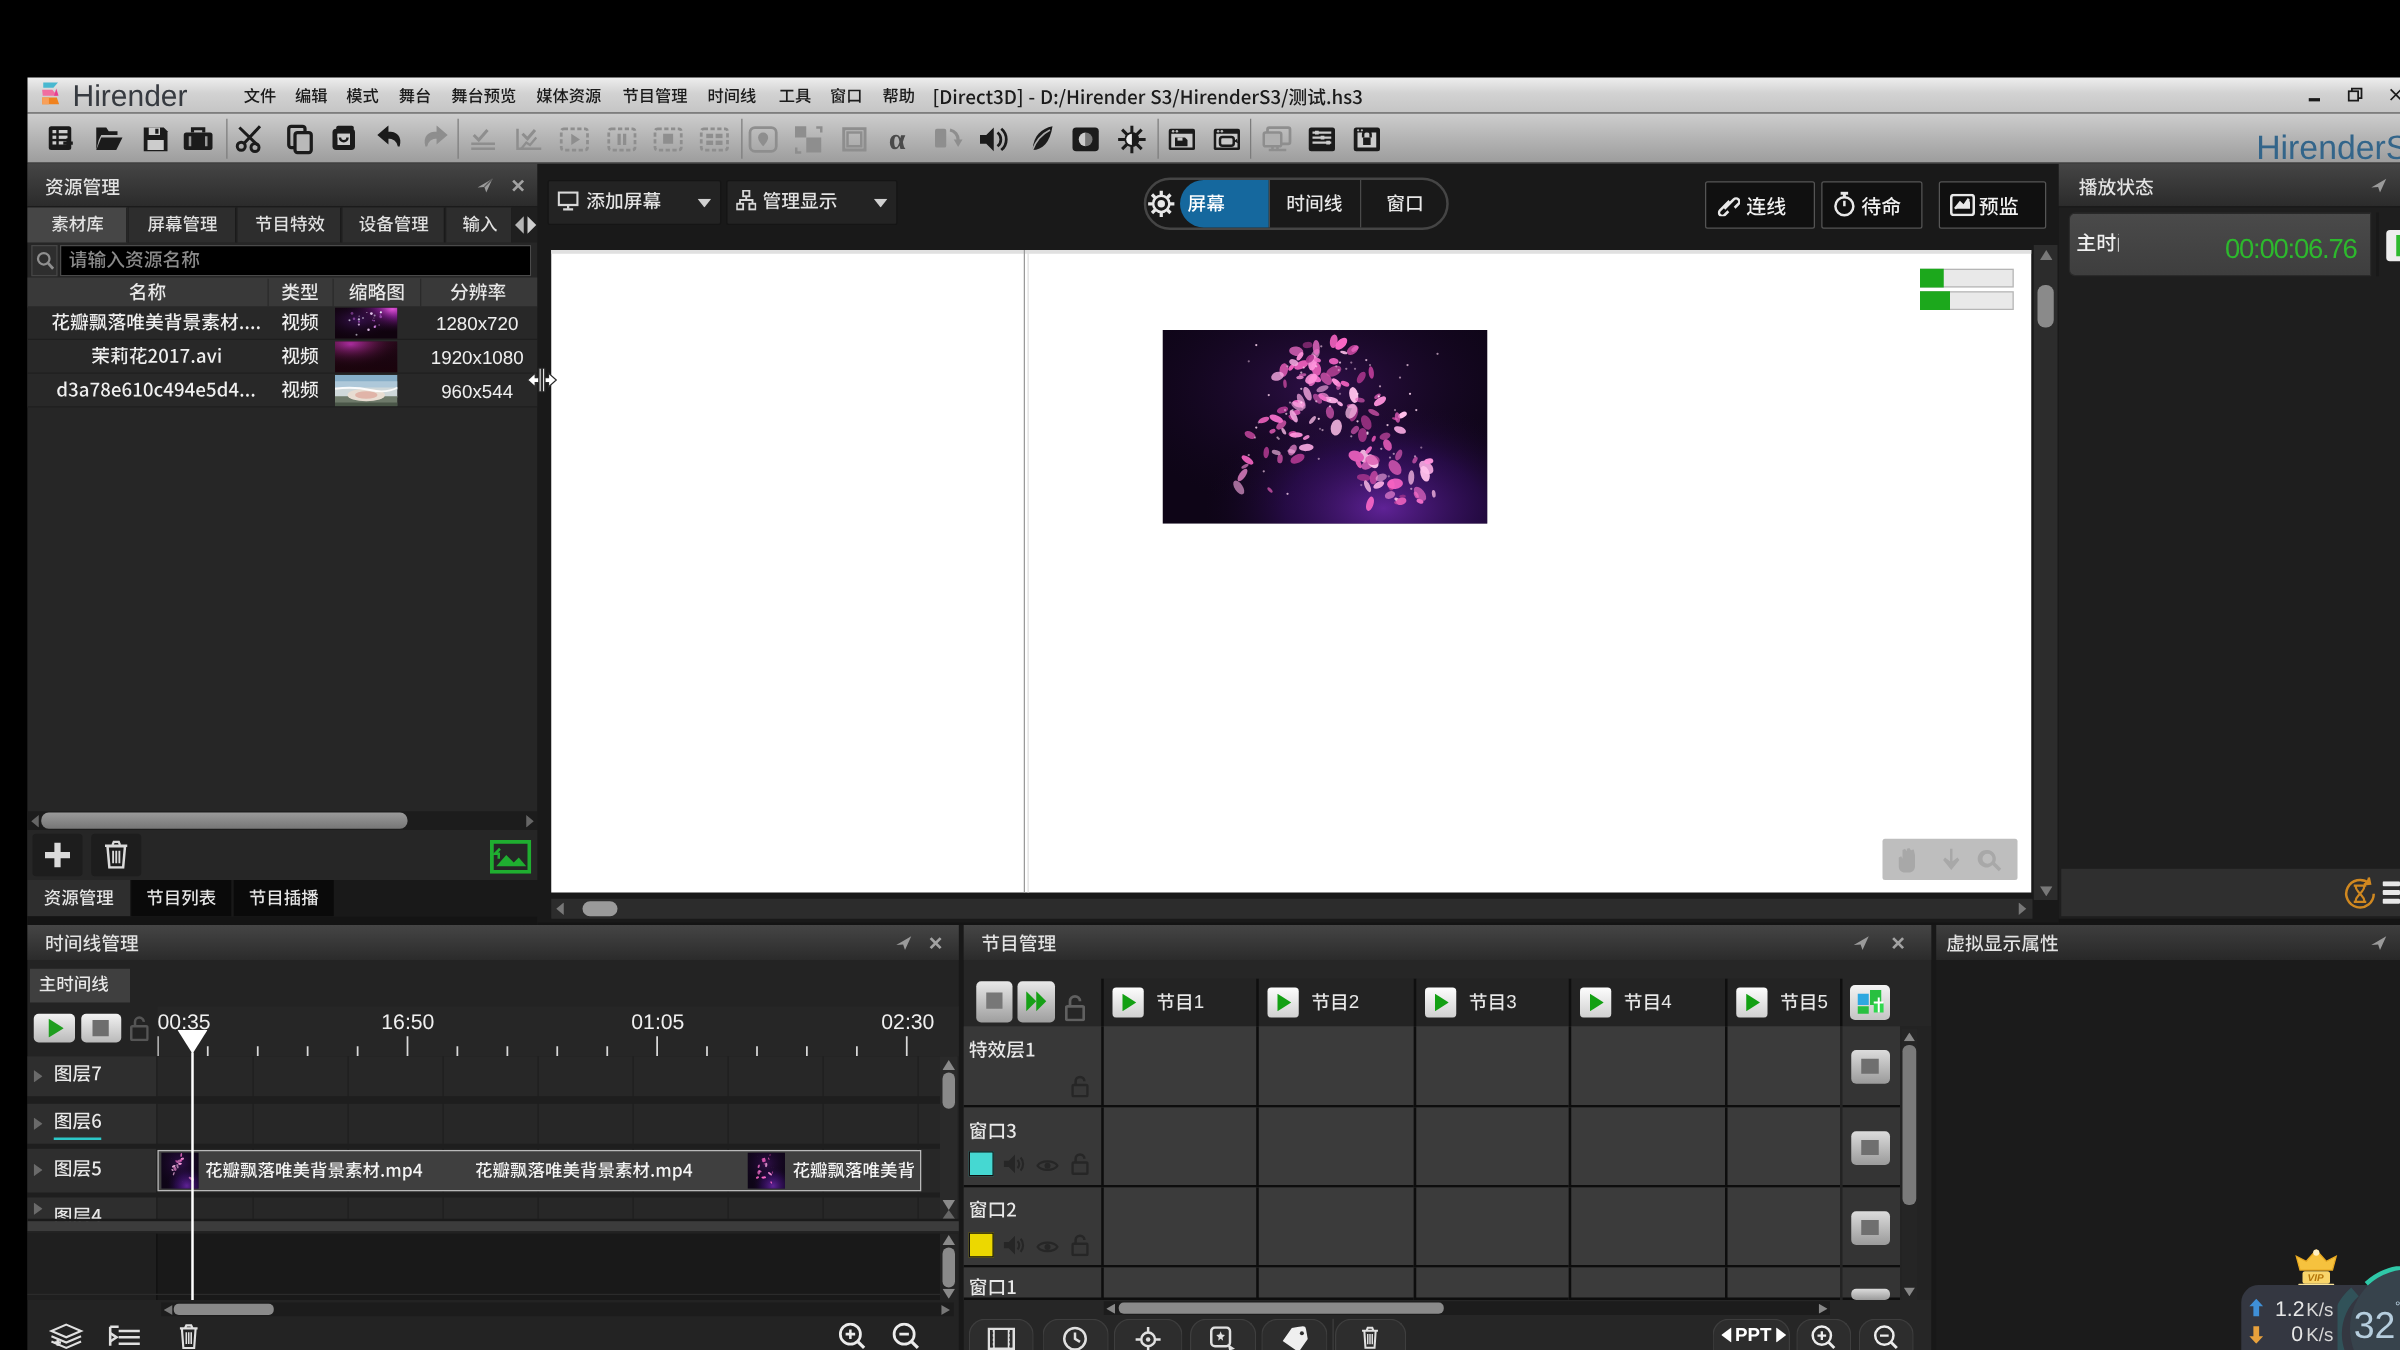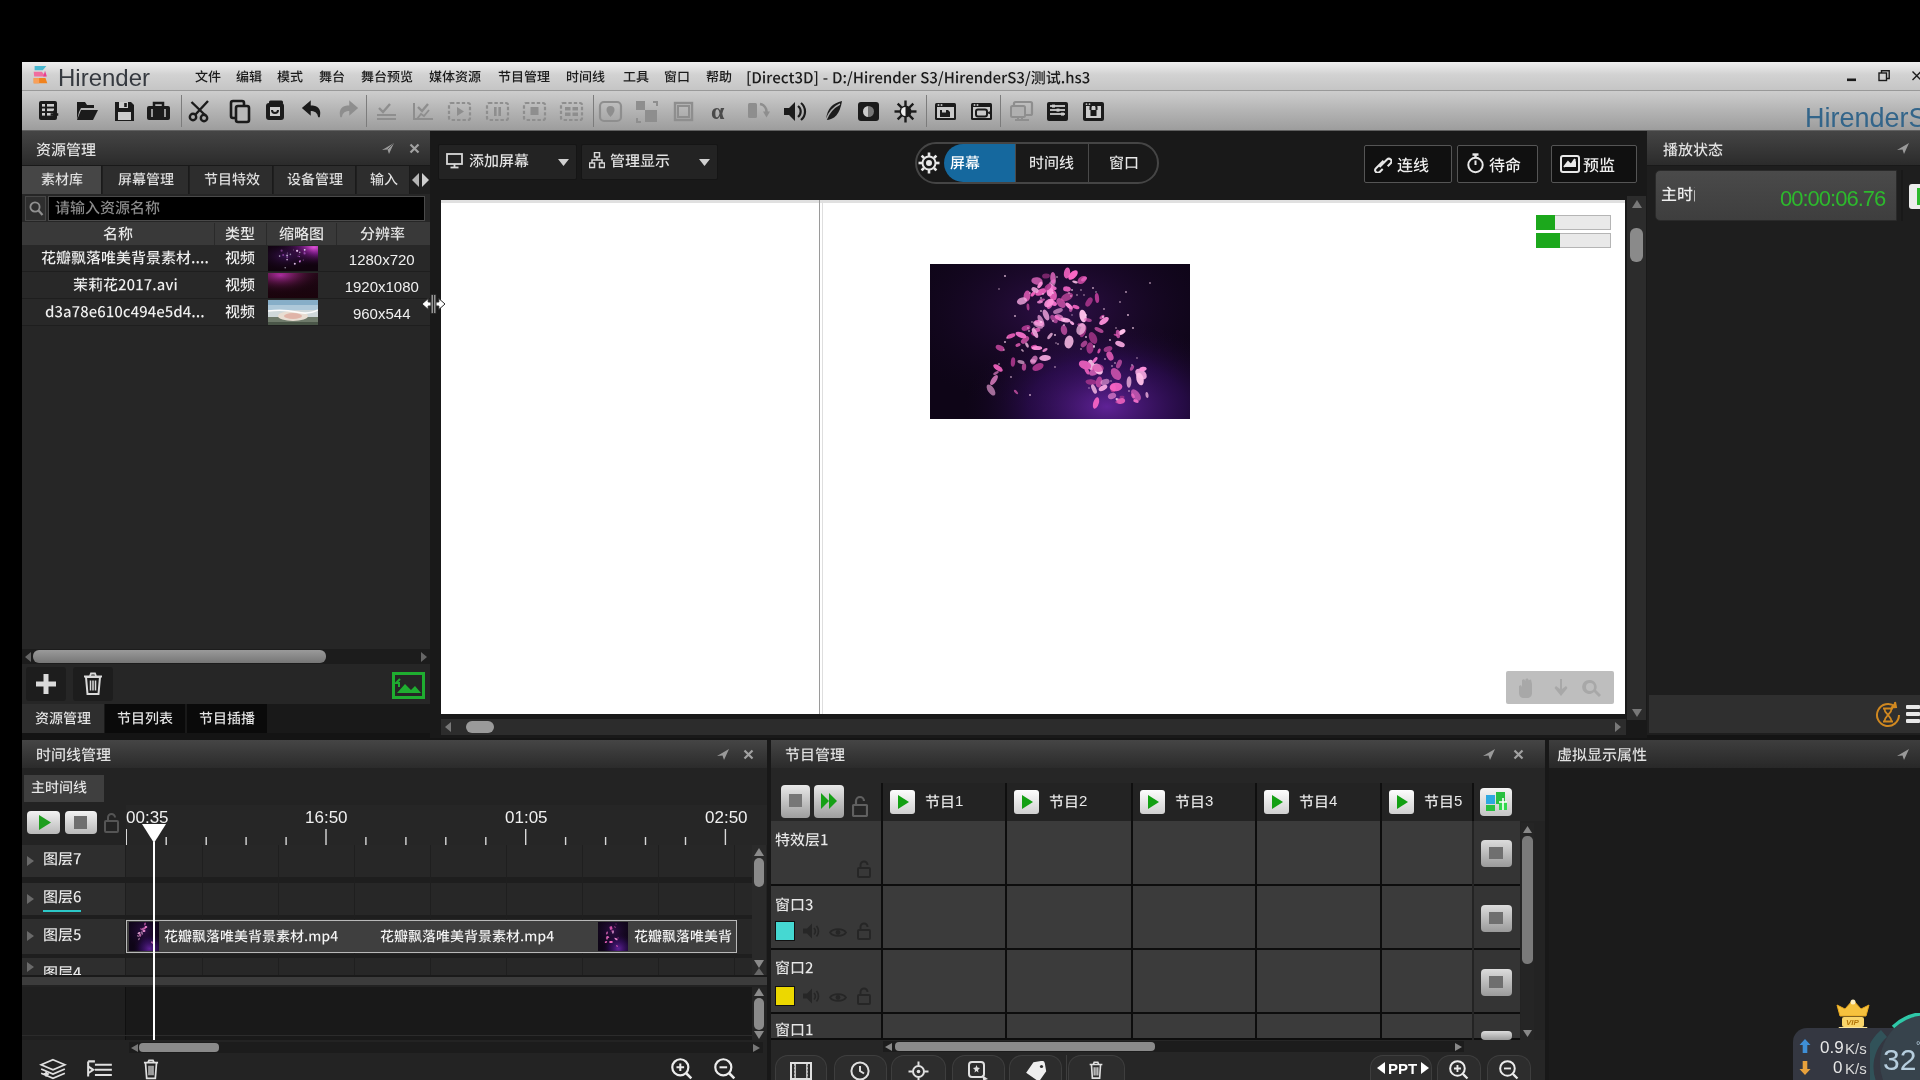--- a/index.html
+++ b/index.html
@@ -1089,21 +1089,21 @@
     <line x1="399.7" y1="24" x2="399.7" y2="40" stroke="#d8d8d8" stroke-width="1.4"></line>
     <line x1="439.6" y1="32" x2="439.6" y2="40" stroke="#d8d8d8" stroke-width="1.4"></line>
     <line x1="479.6" y1="32" x2="479.6" y2="40" stroke="#d8d8d8" stroke-width="1.4"></line>
     <line x1="519.5" y1="32" x2="519.5" y2="40" stroke="#d8d8d8" stroke-width="1.4"></line>
     <line x1="559.5" y1="32" x2="559.5" y2="40" stroke="#d8d8d8" stroke-width="1.4"></line>
     <line x1="599.4" y1="24" x2="599.4" y2="40" stroke="#d8d8d8" stroke-width="1.4"></line>
   </svg>
 <div style="position:absolute;left:126px;top:808px;font-size:17px;color:#f0f0f0;white-space:pre;">00:35</div>
 <div style="position:absolute;left:305px;top:808px;font-size:17px;color:#f0f0f0;white-space:pre;">16:50</div>
 <div style="position:absolute;left:505px;top:808px;font-size:17px;color:#f0f0f0;white-space:pre;">01:05</div>
-<div style="position:absolute;left:705px;top:808px;font-size:17px;color:#f0f0f0;white-space:pre;">02:50</div>
+<div style="position:absolute;left:705px;top:808px;font-size:17px;color:#f0f0f0;white-space:pre;">02:30</div>
 <div style="position:absolute;left:22px;top:845px;width:741px;height:130px;background:#1e1e1e"></div>
 <div style="position:absolute;left:22px;top:845px;width:103px;height:32px;background:#2e2e2e"></div>
 <div style="position:absolute;left:126px;top:845px;width:626px;height:32px;background:#272727"></div>
 <svg class="a" style="left:27px;top:856px" width="7" height="10" viewBox="0 0 7 10">
     <path d="M0 0 l7 5 -7 5z" fill="#6a6a6a"></path>
   </svg>
 <div style="position:absolute;left:43px;top:851px;height:20px;overflow:hidden;line-height:0"><svg width="38.5" height="15" viewBox="0 -880 2570 1000" fill="#e8e8e8" style="overflow:visible">
       <use href="#g56fe" x="0"></use>
       <use href="#g5c42" x="1000"></use>
       <use href="#g0037" x="2000"></use>
@@ -1579,21 +1579,21 @@
 <path d="M6 18 L3 7 l8 4 L19 2 l8 9 8-4 -3 11z" fill="#f6c23e" stroke="#e8a820" stroke-width="1"></path>
 <circle cx="19" cy="4" r="2.5" fill="#fff0c0"></circle>
 <rect x="8" y="19" width="22" height="10" rx="2" fill="#f9d56a"></rect>
 <path d="M5 29 h28 l2 4 H3z" fill="#fbe49a"></path>
 <text x="12" y="27" font-size="8" font-weight="bold" fill="#b4760a" font-style="italic">VIP</text>
 </svg>
 <div style="position:absolute;left:1793px;top:1028px;width:127px;height:52px;background:#343741;border-radius:14px 14px 0 0"></div>
 <svg class="a" style="left:1799px;top:1039px" width="12" height="15" viewBox="0 0 12 15">
     <path d="M6 0 L0.5 6 h3.2 V14 h4.6 V6 h3.2z" fill="#3f8fd6"></path>
   </svg>
-<div style="position:absolute;left:1820px;top:1038px;font-size:17px;color:#e8e8e8;white-space:pre;">0.9</div>
+<div style="position:absolute;left:1820px;top:1038px;font-size:17px;color:#e8e8e8;white-space:pre;">1.2</div>
 <div style="position:absolute;left:1845px;top:1040px;font-size:15px;color:#d8d8d8;white-space:pre;">K/s</div>
 <svg class="a" style="left:1799px;top:1060px" width="12" height="15" viewBox="0 0 12 15">
     <path d="M6 15 L0.5 9 h3.2 V1 h4.6 V9 h3.2z" fill="#e8a13c"></path>
   </svg>
 <div style="position:absolute;left:1833px;top:1058px;font-size:17px;color:#e8e8e8;white-space:pre;">0</div>
 <div style="position:absolute;left:1845px;top:1060px;font-size:15px;color:#d8d8d8;white-space:pre;">K/s</div>
 <svg class="a" style="left:1870px;top:1013px" width="50" height="67" viewBox="0 0 50 67">
 <circle cx="59" cy="50" r="49" fill="#37434c"></circle>
 <path d="M23 14 A49 49 0 0 1 62 1" fill="none" stroke="#2fc8a8" stroke-width="3.6"></path>
 <path d="M12 92 a49 49 0 0 1 -1-75 l6 7 a40 40 0 0 0 0 60z" fill="#2e6e72" opacity="0.5"></path>

